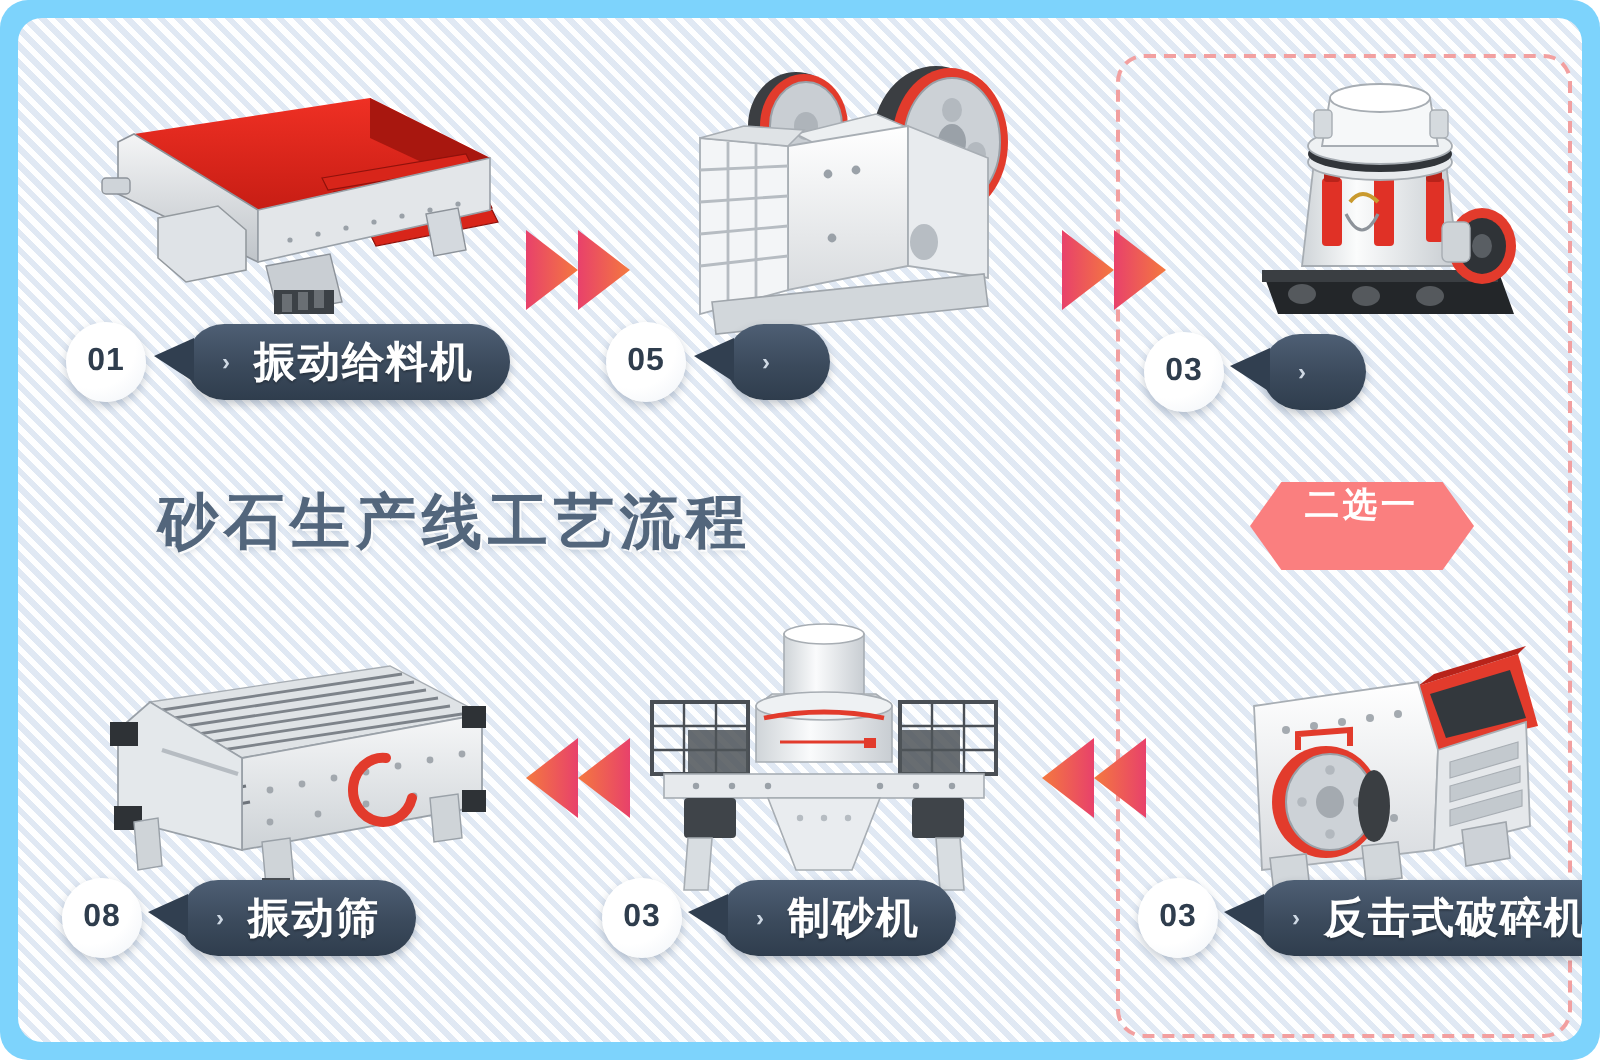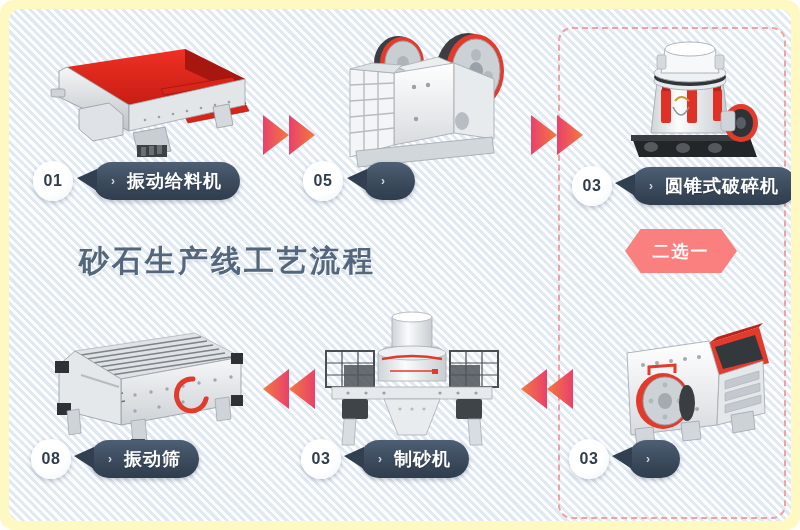--- a/index.html
+++ b/index.html
@@ -6,21 +6,21 @@
   html, body {
     width: 800px; height: 530px;
     font-family: "Liberation Sans", "DejaVu Sans", sans-serif;
     background: #ffffff;
     overflow: hidden;
   }
 
   #stage {
     position: relative;
     width: 800px; height: 530px;
-    background: #fef9c3;
+    background: #7dd3fc;
     border-radius: 14px;
     overflow: hidden;
   }
 
   
   #panel {
     position: absolute;
     left: 9px; top: 9px;
     width: 782px; height: 512px;
     border-radius: 12px;
@@ -63,21 +63,21 @@
   .label .chev {
     position: absolute;
     left: 18px;
     color: #cfd9e4;
     font-size: 12px;
     line-height: 1;
     font-weight: bold;
   }
   .label .ltext {
     color: #ffffff;
-    font-size: 18px;
+    font-size: 21px;
     font-weight: bold;
     letter-spacing: 1px;
     white-space: nowrap;
     text-shadow: 0 1px 1px rgba(0,0,0,0.25);
   }
   
   .label .tail {
     position: absolute;
     left: -16px; top: 7px;
     width: 0; height: 0;
@@ -104,25 +104,24 @@
     font-weight: bold;
     letter-spacing: 0.5px;
   }
 
   
   .arrow { position: absolute; z-index: 5; }
 
   
   #alt-tag {
     position: absolute;
-    left: 616px; top: 220px;
+    left: 616px; top: 232px;
     width: 112px; height: 44px;
     z-index: 8;
     display: flex;
-    align-items: center;
     justify-content: center;
     background: #fa7f7f;
     clip-path: polygon(14% 0%, 86% 0%, 100% 50%, 86% 100%, 14% 100%, 0% 50%);
   }
   #alt-tag span {
     color: #ffffff;
     font-size: 17px;
     font-weight: bold;
     letter-spacing: 2px;
   }
@@ -347,21 +346,20 @@
         <rect x="104" y="80" width="14" height="20" rx="3" fill="#cfd4d8" stroke="#a7adb3" stroke-width="0.7"></rect>
       </svg>
     </div>
 
     <div class="badge" style="left:563px; top:157px;">
       <span>03</span>
     </div>
     <div class="label" style="left:622px; top:158px;">
       <div class="tail"></div>
       <span class="chev">›</span>
-      <span class="ltext">圆锥式破碎机</span>
     </div>
 
     <div id="alt-tag">
       <span>二选一</span>
     </div>
 
     <div id="title">砂石生产线工艺流程</div>
 
     <div class="equip" style="left:604px; top:300px;">
       <svg width="166" height="140" viewBox="0 0 166 140">
@@ -416,20 +414,21 @@
         <polygon points="118,106 140,102 142,120 120,124" fill="#cdd2d7" stroke="#a0a6ac" stroke-width="0.8"></polygon>
       </svg>
     </div>
 
     <div class="badge" style="left:560px; top:430px;">
       <span>03</span>
     </div>
     <div class="label" style="left:619px; top:431px;">
       <div class="tail"></div>
       <span class="chev">›</span>
+      <span class="ltext">反击式破碎机</span>
     </div>
 
     <div class="arrow" style="left:508px; top:352px;">
       <svg width="60" height="56" viewBox="0 0 60 56">
         <defs>
           <linearGradient id="garrow3" x1="1" y1="0" x2="0" y2="0">
             <stop offset="0%" stop-color="#e8416b"></stop>
               <stop offset="100%" stop-color="#f4793f"></stop>
           </linearGradient>
         </defs>

